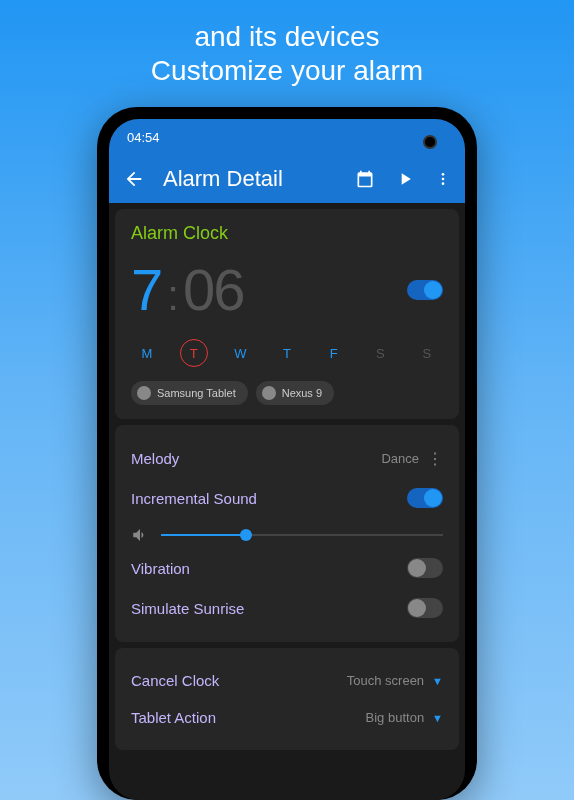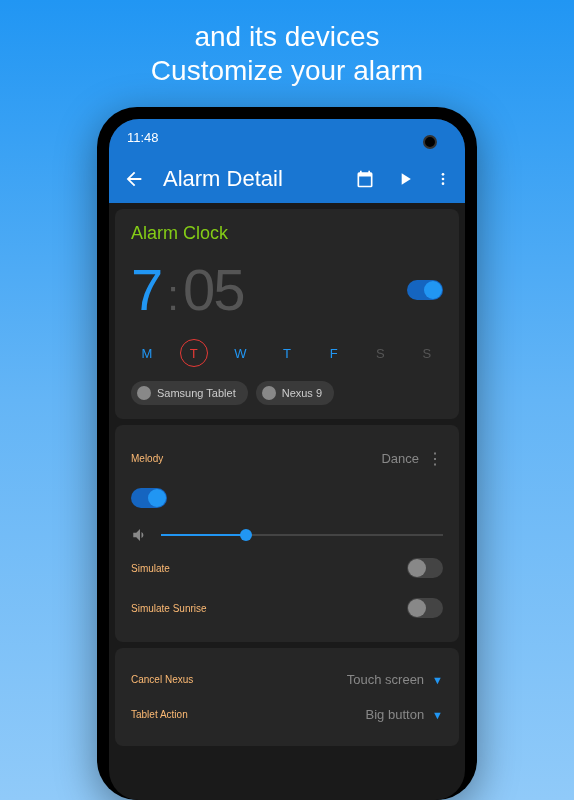--- a/index.html
+++ b/index.html
@@ -129,21 +129,21 @@
       cursor: pointer;
     }
     .device-chip.selected .chip-dot { background: #2196f3; }
     .chip-dot { width: 14px; height: 14px; background: #888; border-radius: 50%; margin-right: 6px; }
     .setting-row {
       display: flex;
       align-items: center;
       justify-content: space-between;
       padding: 10px 0;
     }
-    .setting-label { color: #fdba74; font-size: 10px; }
+    .setting-label { color: #c4b5fd; font-size: 15px; }
     .setting-value { color: #888; font-size: 13px; display: flex; align-items: center; justify-content: flex-end; }
     .dots-icon { margin-left: 8px; color: #888; font-size: 16px; cursor: pointer; }
     .slider-row { display: flex; align-items: center; padding: 8px 0 4px 0; }
     .volume-icon { width: 18px; height: 18px; margin-right: 12px; }
     .slider {
       flex: 1;
       height: 2px;
       background: #444;
       position: relative;
       cursor: pointer;
@@ -165,21 +165,21 @@
 <div class="promo-text">
   <div>and its devices</div>
   <div>Customize your alarm</div>
 </div>
 
 <div class="phone-frame">
   <div class="phone-screen">
     <div class="camera-hole"></div>
 
     <div class="status-bar">
-      <span>11:48</span>
+      <span>04:54</span>
     </div>
 
     <div class="app-header">
       <svg class="back-arrow" viewBox="0 0 24 24" fill="white">
         <path d="M20 11H7.83l5.59-5.59L12 4l-8 8 8 8 1.41-1.41L7.83 13H20v-2z"></path>
       </svg>
       <span class="app-title">Alarm Detail</span>
       <svg class="header-icon" viewBox="0 0 24 24" fill="white">
         <path d="M19 4h-1V2h-2v2H8V2H6v2H5a2 2 0 00-2 2v14a2 2 0 002 2h14a2 2 0 002-2V6a2 2 0 00-2-2zm0 16H5V9h14v11z"></path>
       </svg>
@@ -193,21 +193,21 @@
       </svg>
     </div>
 
     <div class="content">
       <div class="card">
         <div class="alarm-title">Alarm Clock</div>
         <div class="time-row">
           <div class="time-display">
             <span class="time-hour">7</span>
             <span class="time-colon">:</span>
-            <span class="time-minutes">05</span>
+            <span class="time-minutes">06</span>
           </div>
           <div class="toggle on">
               <div class="toggle-knob"></div>
             </div>
         </div>
         <div class="days-row" id="days-row">
             <div class="day active">M</div>
             <div class="day active circled">T</div>
             <div class="day active">W</div>
             <div class="day active">T</div>
@@ -229,50 +229,51 @@
 
       <div class="card">
         <div class="setting-row">
           <span class="setting-label">Melody</span>
           <span class="setting-value">
             <span>Dance</span>
             <span class="dots-icon">⋮</span>
           </span>
         </div>
         <div class="setting-row">
+          <span class="setting-label">Incremental Sound</span>
           <div class="toggle on">
               <div class="toggle-knob"></div>
             </div>
         </div>
         <div class="slider-row">
           <svg class="volume-icon" viewBox="0 0 24 24" fill="#888">
             <path d="M3 9v6h4l5 5V4L7 9H3zm13.5 3A4.5 4.5 0 0014 7.97v8.05c1.48-.73 2.5-2.25 2.5-4.02z"></path>
           </svg>
           <div class="slider">
             <div class="slider-fill" style="width:30%"></div>
             <div class="slider-thumb" style="left:calc(30% - 6px)"></div>
           </div>
         </div>
         <div class="setting-row">
-          <span class="setting-label">Simulate</span>
+          <span class="setting-label">Vibration</span>
           <div class="toggle off">
               <div class="toggle-knob"></div>
             </div>
         </div>
         <div class="setting-row">
           <span class="setting-label">Simulate Sunrise</span>
           <div class="toggle off">
               <div class="toggle-knob"></div>
             </div>
         </div>
       </div>
 
       <div class="card">
         <div class="setting-row">
-          <span class="setting-label">Cancel Nexus</span>
+          <span class="setting-label">Cancel Clock</span>
           <span class="setting-value">
             <span>Touch screen</span>
             <span class="dropdown-arrow">▼</span>
           </span>
         </div>
         <div class="setting-row">
           <span class="setting-label">Tablet Action</span>
           <span class="setting-value">
             <span>Big button</span>
             <span class="dropdown-arrow">▼</span>

